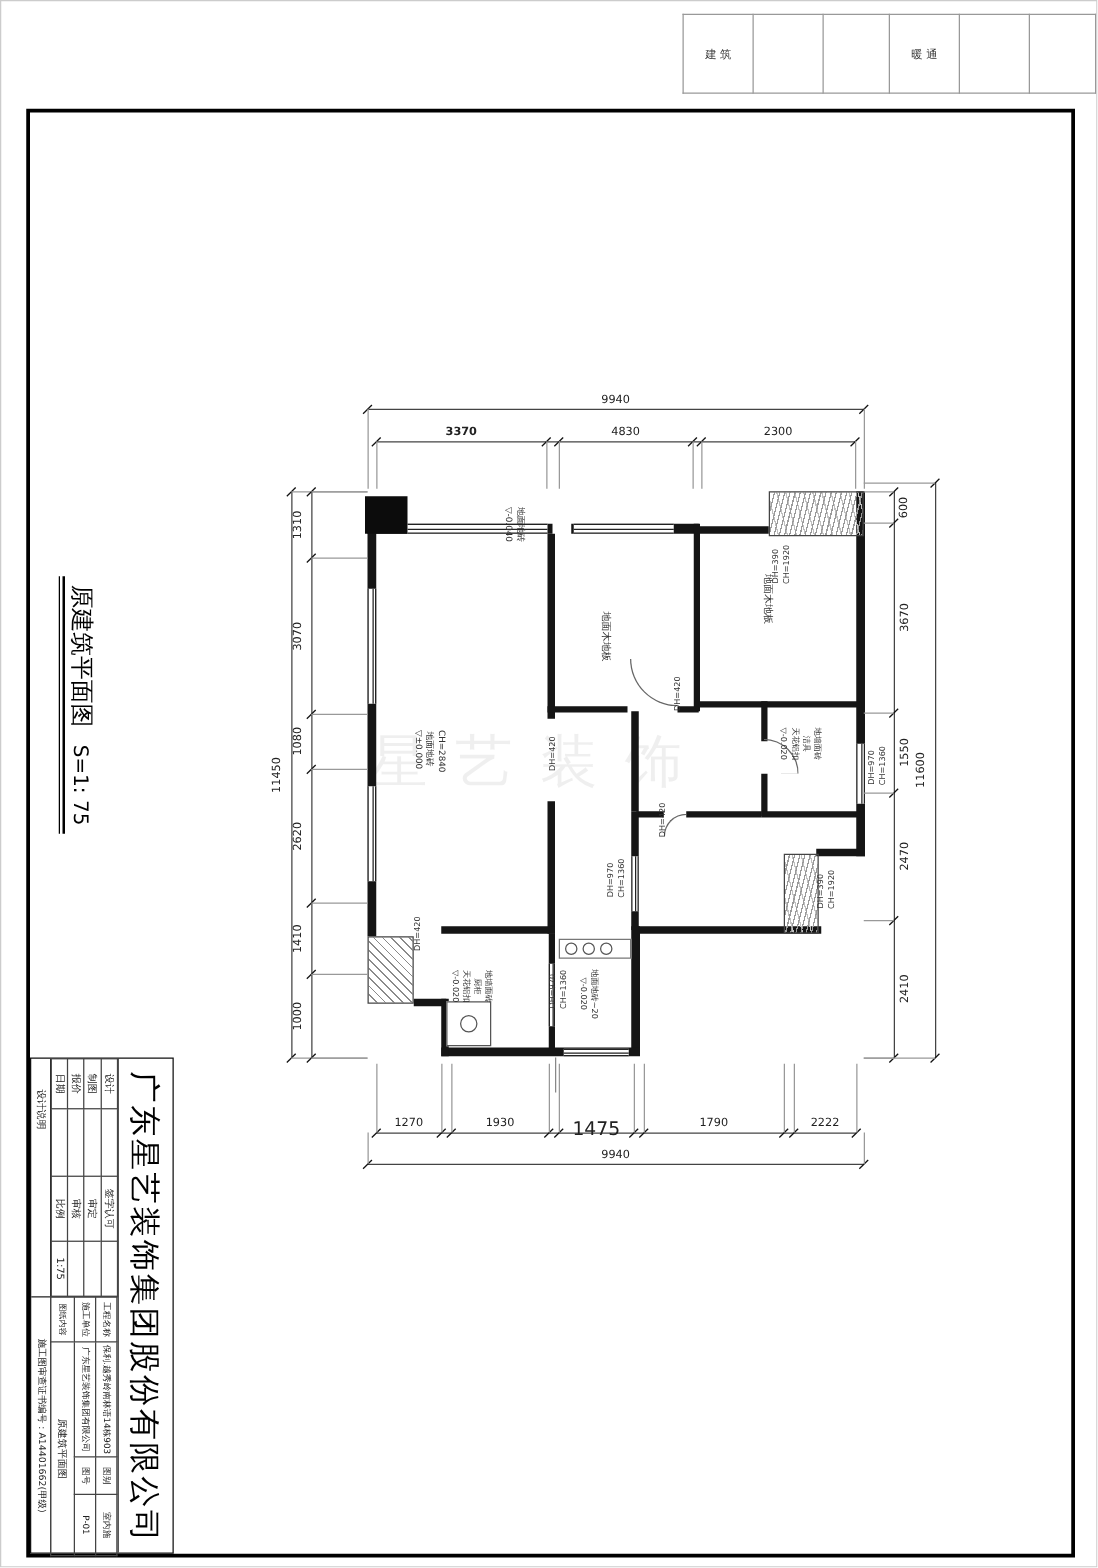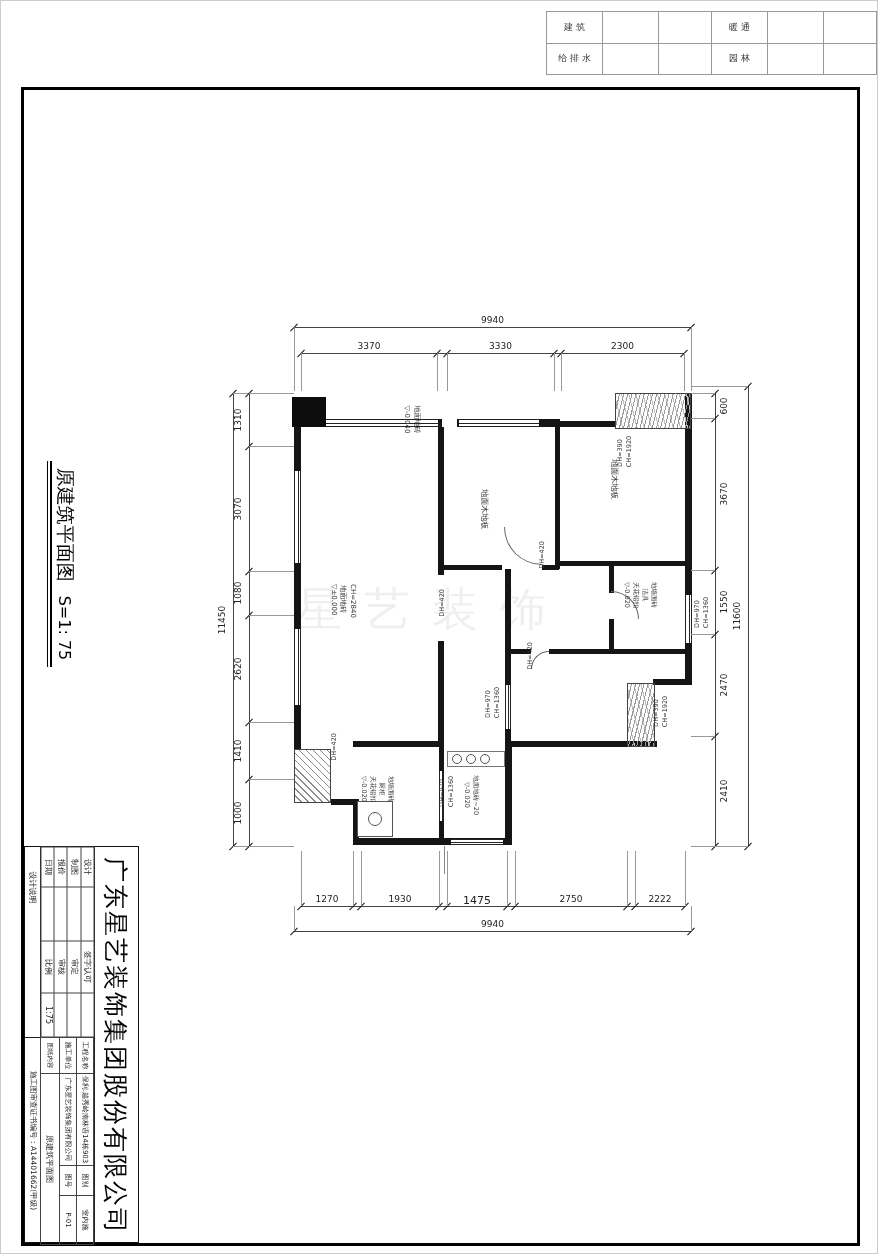--- a/index.html
+++ b/index.html
@@ -58,28 +58,20 @@
         <col style="width:17%">
         <col style="width:17%">
         <col style="width:16%">
       </colgroup>
     <tbody>
         <tr>
       <td>建 筑</td>
           <td></td>
           <td></td>
       <td>暖 通</td>
-          <td></td>
-          <td></td>
-    </tr>
-    <tr>
-      <td>给 排 水</td>
-          <td></td>
-          <td></td>
-      <td>园 林</td>
           <td></td>
           <td></td>
     </tr>
   </tbody>
     </table>
 
   <div id="sheet-border"></div>
 
   <div id="sheet-title">
     <span>原建筑平面图</span><span class="scale">S=1: 75</span>
@@ -218,22 +210,22 @@
       <div style="position: absolute; left: 431px; top: 351.5px; width: 10px; height: 1px; background: rgb(17, 17, 17); transform: rotate(-45deg);"></div>
       <div style="position: absolute; left: 436px; top: 352px; width: 1px; height: 38px; background: rgb(153, 153, 153);"></div>
       <div style="position: absolute; left: 441px; top: 351.5px; width: 10px; height: 1px; background: rgb(17, 17, 17); transform: rotate(-45deg);"></div>
       <div style="position: absolute; left: 446px; top: 352px; width: 1px; height: 38px; background: rgb(153, 153, 153);"></div>
       <div style="position: absolute; left: 548px; top: 351.5px; width: 10px; height: 1px; background: rgb(17, 17, 17); transform: rotate(-45deg);"></div>
       <div style="position: absolute; left: 553px; top: 352px; width: 1px; height: 38px; background: rgb(153, 153, 153);"></div>
       <div style="position: absolute; left: 555px; top: 351.5px; width: 10px; height: 1px; background: rgb(17, 17, 17); transform: rotate(-45deg);"></div>
       <div style="position: absolute; left: 560px; top: 352px; width: 1px; height: 38px; background: rgb(153, 153, 153);"></div>
       <div style="position: absolute; left: 678px; top: 351.5px; width: 10px; height: 1px; background: rgb(17, 17, 17); transform: rotate(-45deg);"></div>
       <div style="position: absolute; left: 683px; top: 352px; width: 1px; height: 38px; background: rgb(153, 153, 153);"></div>
-      <div style="position: absolute; left: 343px; top: 340px; width: 50px; text-align: center; font-size: 9px; color: rgb(34, 34, 34);">3370</div>
-      <div style="position: absolute; left: 474.5px; top: 340px; width: 50px; text-align: center; font-size: 9px; color: rgb(34, 34, 34);">3330</div>
+      <div style="position: absolute; left: 343px; top: 340px; width: 50px; text-align: center; font-size: 9px; color: rgb(34, 34, 34); font-weight: bold;">3370</div>
+      <div style="position: absolute; left: 474.5px; top: 340px; width: 50px; text-align: center; font-size: 9px; color: rgb(34, 34, 34);">4830</div>
       <div style="position: absolute; left: 596.5px; top: 340px; width: 50px; text-align: center; font-size: 9px; color: rgb(34, 34, 34);">2300</div>
       <div style="position: absolute; left: 300px; top: 905px; width: 384px; height: 1px; background: rgb(68, 68, 68);"></div>
       <div style="position: absolute; left: 295px; top: 904.5px; width: 10px; height: 1px; background: rgb(17, 17, 17); transform: rotate(-45deg);"></div>
       <div style="position: absolute; left: 300px; top: 850px; width: 1px; height: 55px; background: rgb(153, 153, 153);"></div>
       <div style="position: absolute; left: 347px; top: 904.5px; width: 10px; height: 1px; background: rgb(17, 17, 17); transform: rotate(-45deg);"></div>
       <div style="position: absolute; left: 352px; top: 850px; width: 1px; height: 55px; background: rgb(153, 153, 153);"></div>
       <div style="position: absolute; left: 355px; top: 904.5px; width: 10px; height: 1px; background: rgb(17, 17, 17); transform: rotate(-45deg);"></div>
       <div style="position: absolute; left: 360px; top: 850px; width: 1px; height: 55px; background: rgb(153, 153, 153);"></div>
       <div style="position: absolute; left: 433px; top: 904.5px; width: 10px; height: 1px; background: rgb(17, 17, 17); transform: rotate(-45deg);"></div>
       <div style="position: absolute; left: 438px; top: 850px; width: 1px; height: 55px; background: rgb(153, 153, 153);"></div>
@@ -244,22 +236,22 @@
       <div style="position: absolute; left: 509px; top: 904.5px; width: 10px; height: 1px; background: rgb(17, 17, 17); transform: rotate(-45deg);"></div>
       <div style="position: absolute; left: 514px; top: 850px; width: 1px; height: 55px; background: rgb(153, 153, 153);"></div>
       <div style="position: absolute; left: 621px; top: 904.5px; width: 10px; height: 1px; background: rgb(17, 17, 17); transform: rotate(-45deg);"></div>
       <div style="position: absolute; left: 626px; top: 850px; width: 1px; height: 55px; background: rgb(153, 153, 153);"></div>
       <div style="position: absolute; left: 629px; top: 904.5px; width: 10px; height: 1px; background: rgb(17, 17, 17); transform: rotate(-45deg);"></div>
       <div style="position: absolute; left: 634px; top: 850px; width: 1px; height: 55px; background: rgb(153, 153, 153);"></div>
       <div style="position: absolute; left: 679px; top: 904.5px; width: 10px; height: 1px; background: rgb(17, 17, 17); transform: rotate(-45deg);"></div>
       <div style="position: absolute; left: 684px; top: 850px; width: 1px; height: 55px; background: rgb(153, 153, 153);"></div>
       <div style="position: absolute; left: 301px; top: 893px; width: 50px; text-align: center; font-size: 9px; color: rgb(34, 34, 34);">1270</div>
       <div style="position: absolute; left: 374px; top: 893px; width: 50px; text-align: center; font-size: 9px; color: rgb(34, 34, 34);">1930</div>
-      <div style="position: absolute; left: 451px; top: 893px; width: 50px; text-align: center; font-size: 11px; color: rgb(34, 34, 34);">1475</div>
-      <div style="position: absolute; left: 545px; top: 893px; width: 50px; text-align: center; font-size: 9px; color: rgb(34, 34, 34);">2750</div>
+      <div style="position: absolute; left: 451px; top: 893px; width: 50px; text-align: center; font-size: 15px; color: rgb(34, 34, 34);">1475</div>
+      <div style="position: absolute; left: 545px; top: 893px; width: 50px; text-align: center; font-size: 9px; color: rgb(34, 34, 34);">1790</div>
       <div style="position: absolute; left: 634px; top: 893px; width: 50px; text-align: center; font-size: 9px; color: rgb(34, 34, 34);">2222</div>
       <div style="position: absolute; left: 293px; top: 930px; width: 397px; height: 1px; background: rgb(68, 68, 68);"></div>
       <div style="position: absolute; left: 288px; top: 929.5px; width: 10px; height: 1px; background: rgb(17, 17, 17); transform: rotate(-45deg);"></div>
       <div style="position: absolute; left: 293px; top: 905px; width: 1px; height: 25px; background: rgb(153, 153, 153);"></div>
       <div style="position: absolute; left: 685px; top: 929.5px; width: 10px; height: 1px; background: rgb(17, 17, 17); transform: rotate(-45deg);"></div>
       <div style="position: absolute; left: 690px; top: 905px; width: 1px; height: 25px; background: rgb(153, 153, 153);"></div>
       <div style="position: absolute; left: 466.5px; top: 918px; width: 50px; text-align: center; font-size: 9px; color: rgb(34, 34, 34);">9940</div>
       <div style="position: absolute; left: 232px; top: 392px; width: 1px; height: 453px; background: rgb(68, 68, 68);"></div>
       <div style="position: absolute; left: 227px; top: 391.5px; width: 10px; height: 1px; background: rgb(17, 17, 17); transform: rotate(-45deg);"></div>
       <div style="position: absolute; left: 232px; top: 392px; width: 61px; height: 1px; background: rgb(153, 153, 153);"></div>

